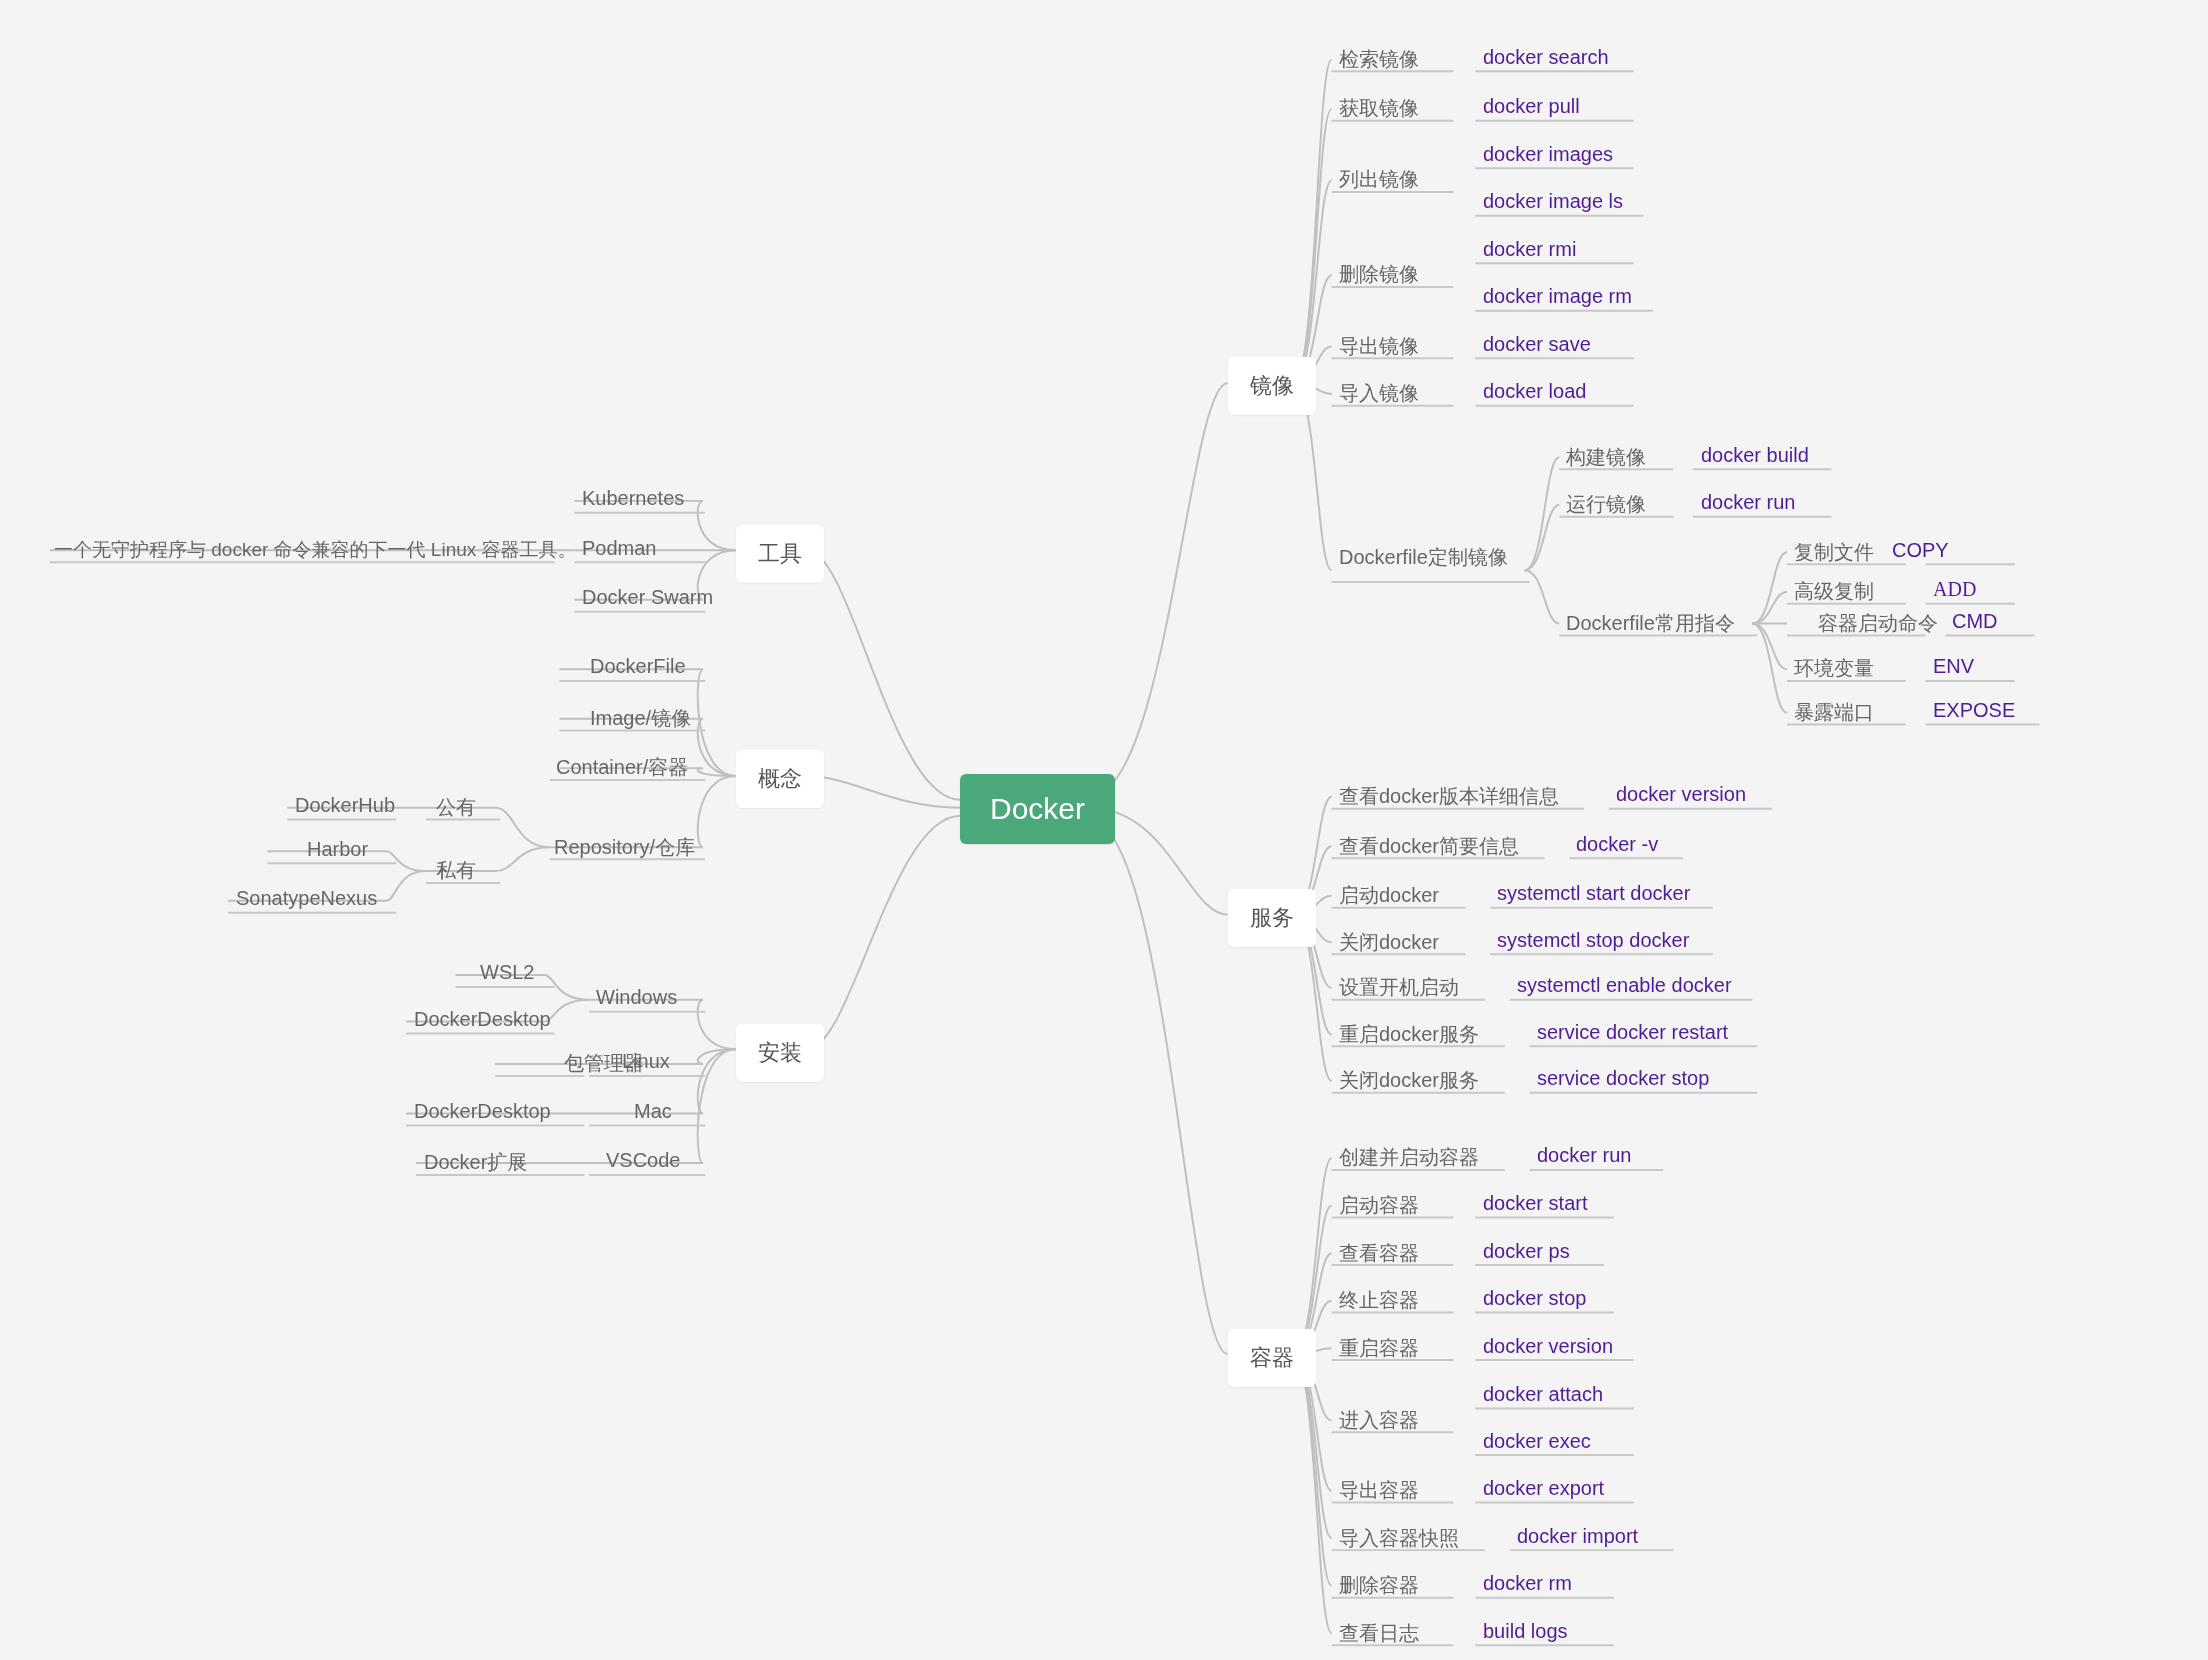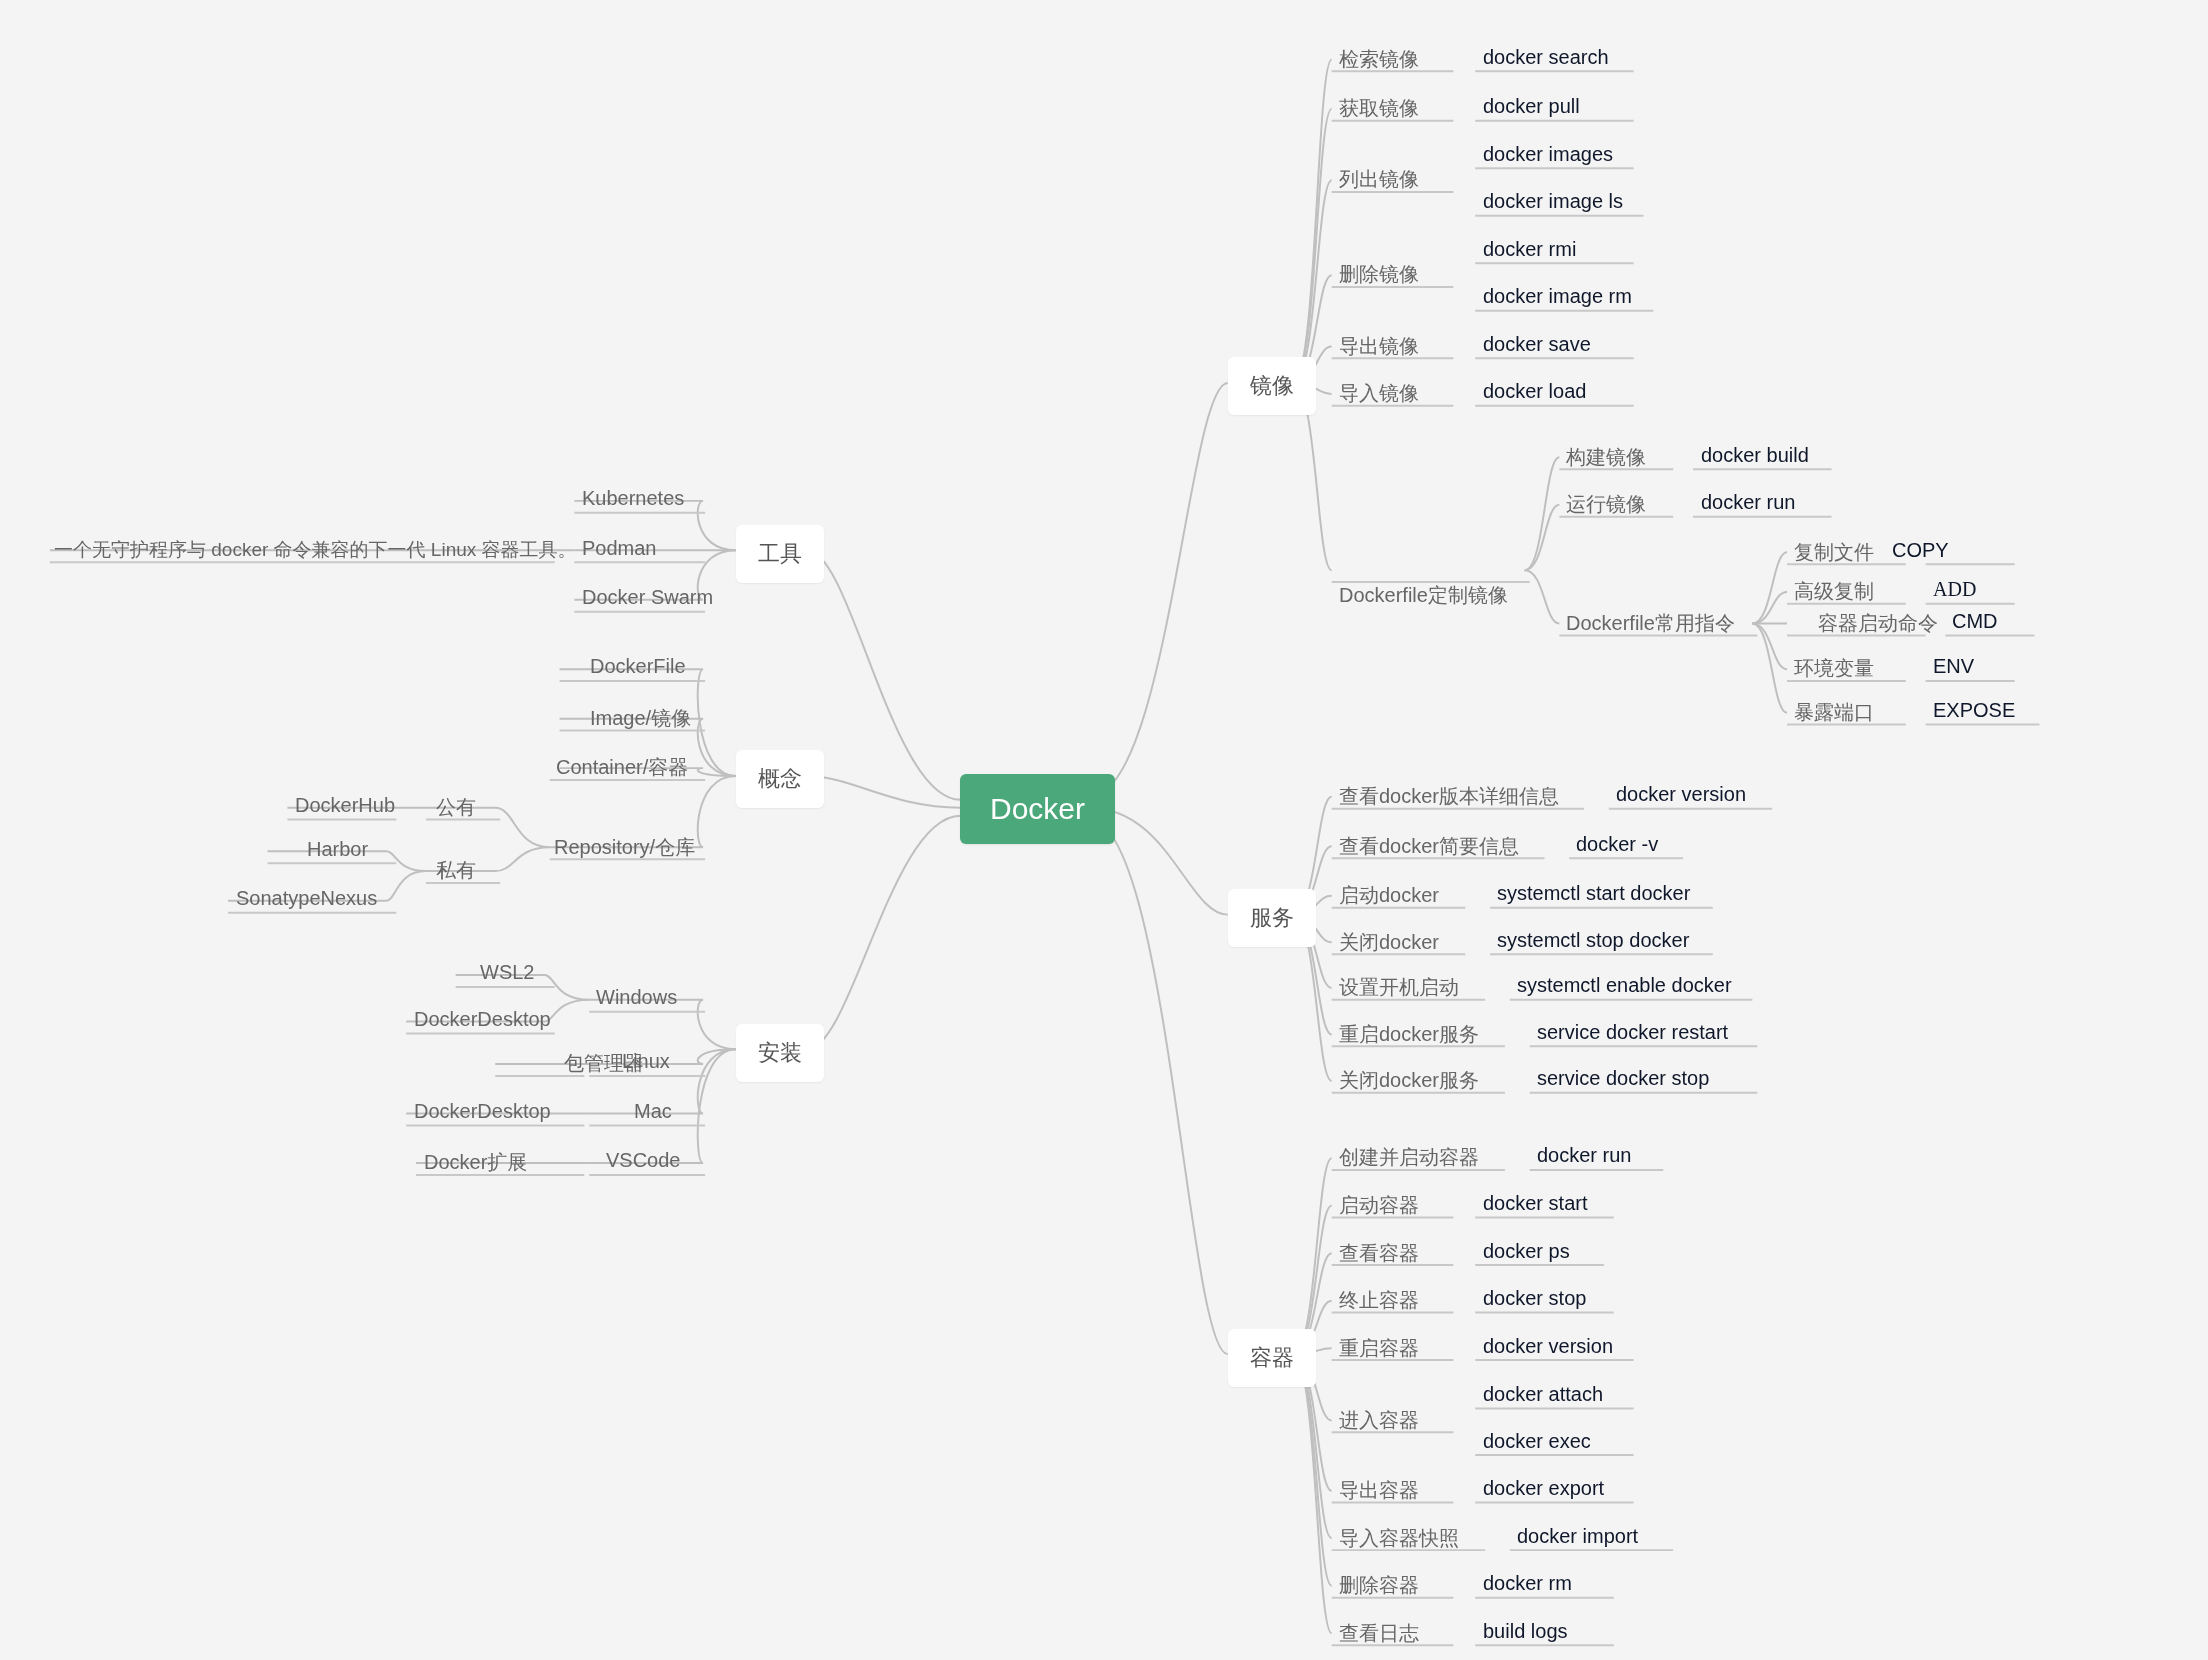--- a/index.html
+++ b/index.html
@@ -42,21 +42,21 @@
     border-radius: 6px;
     box-shadow: 0 1px 2px rgba(0,0,0,0.06);
     font-size: 22px;
   }
   .cell-label, .cell-value, .leaf {
     position: absolute;
     color: #666;
     font-size: 20px;
     white-space: nowrap;
   }
-  .cell-value { color: #0f172a; }
+  .cell-value { color: #4c1d95; }
 </style>
 </head>
 <body>
 <div class="stage">
 
 <svg class="connectors" viewBox="0 0 2231 1677" width="2209" height="1660">
   <g stroke="#bfbfbf" stroke-width="2" fill="none">
 
     <path d="M 970 808  C 900 808, 860 556, 815 556"></path>
     <path d="M 970 816  C 900 816, 860 784, 815 784"></path>
@@ -275,21 +275,21 @@
 <div class="cell-value" style="left:1483px; top:143px;">docker images</div>
 <div class="cell-value" style="left:1483px; top:190px;">docker image ls</div>
 <div class="cell-label" style="left:1339px; top:261px;">删除镜像</div>
 <div class="cell-value" style="left:1483px; top:238px;">docker rmi</div>
 <div class="cell-value" style="left:1483px; top:285px;">docker image rm</div>
 <div class="cell-label" style="left:1339px; top:333px;">导出镜像</div>
 <div class="cell-value" style="left:1483px; top:333px;">docker save</div>
 <div class="cell-label" style="left:1339px; top:380px;">导入镜像</div>
 <div class="cell-value" style="left:1483px; top:380px;">docker load</div>
 
-<div class="cell-label" style="left:1339px; top:582px;">Dockerfile定制镜像</div>
+<div class="cell-label" style="left:1339px; top:544px;">Dockerfile定制镜像</div>
 <div class="cell-label" style="left:1566px; top:444px;">构建镜像</div>
 <div class="cell-value" style="left:1701px; top:444px;">docker build</div>
 <div class="cell-label" style="left:1566px; top:491px;">运行镜像</div>
 <div class="cell-value" style="left:1701px; top:491px;">docker run</div>
 <div class="cell-label" style="left:1566px; top:610px;">Dockerfile常用指令</div>
 <div class="cell-label" style="left:1794px; top:539px;">复制文件</div>
 <div class="cell-value" style="left:1892px; top:539px;">COPY</div>
 <div class="cell-label" style="left:1794px; top:578px;">高级复制</div>
 <div class="cell-value" style="left:1933px; top:578px;font-family:Liberation Serif, serif;">ADD</div>
 <div class="cell-label" style="left:1794px; top:610px;margin-left:24px;">容器启动命令</div>

